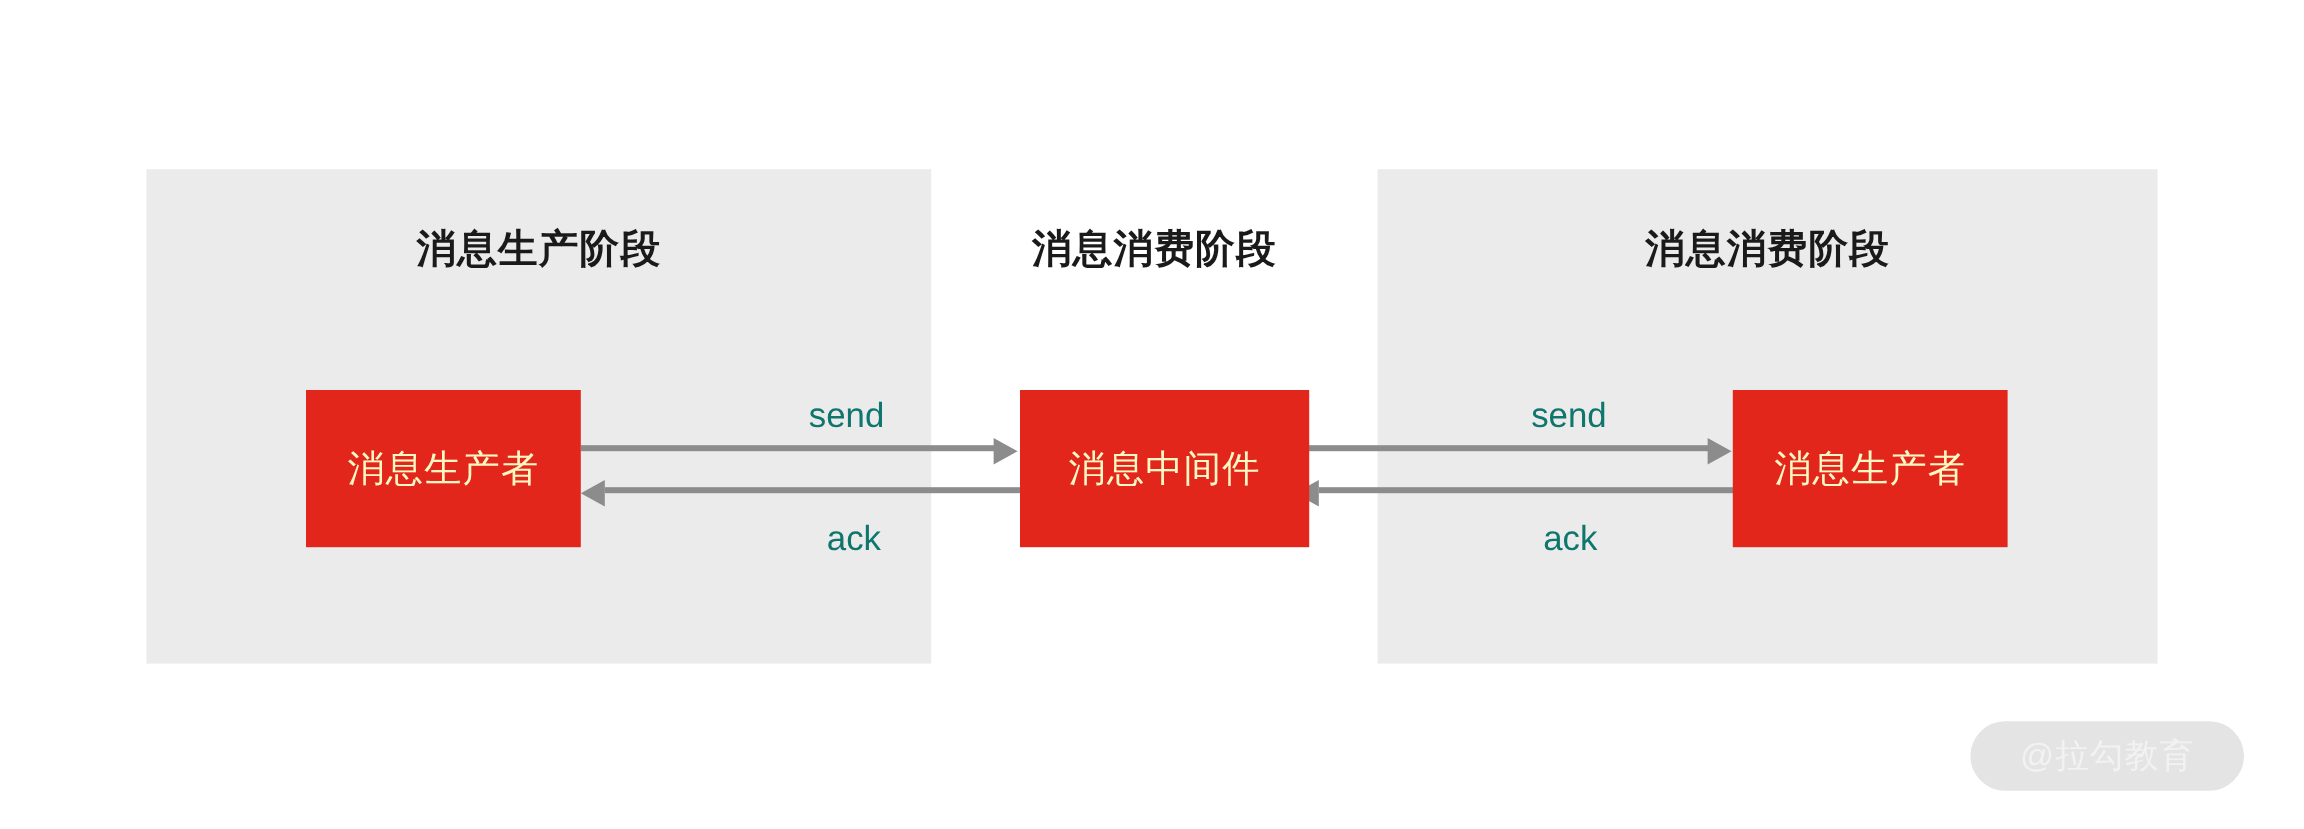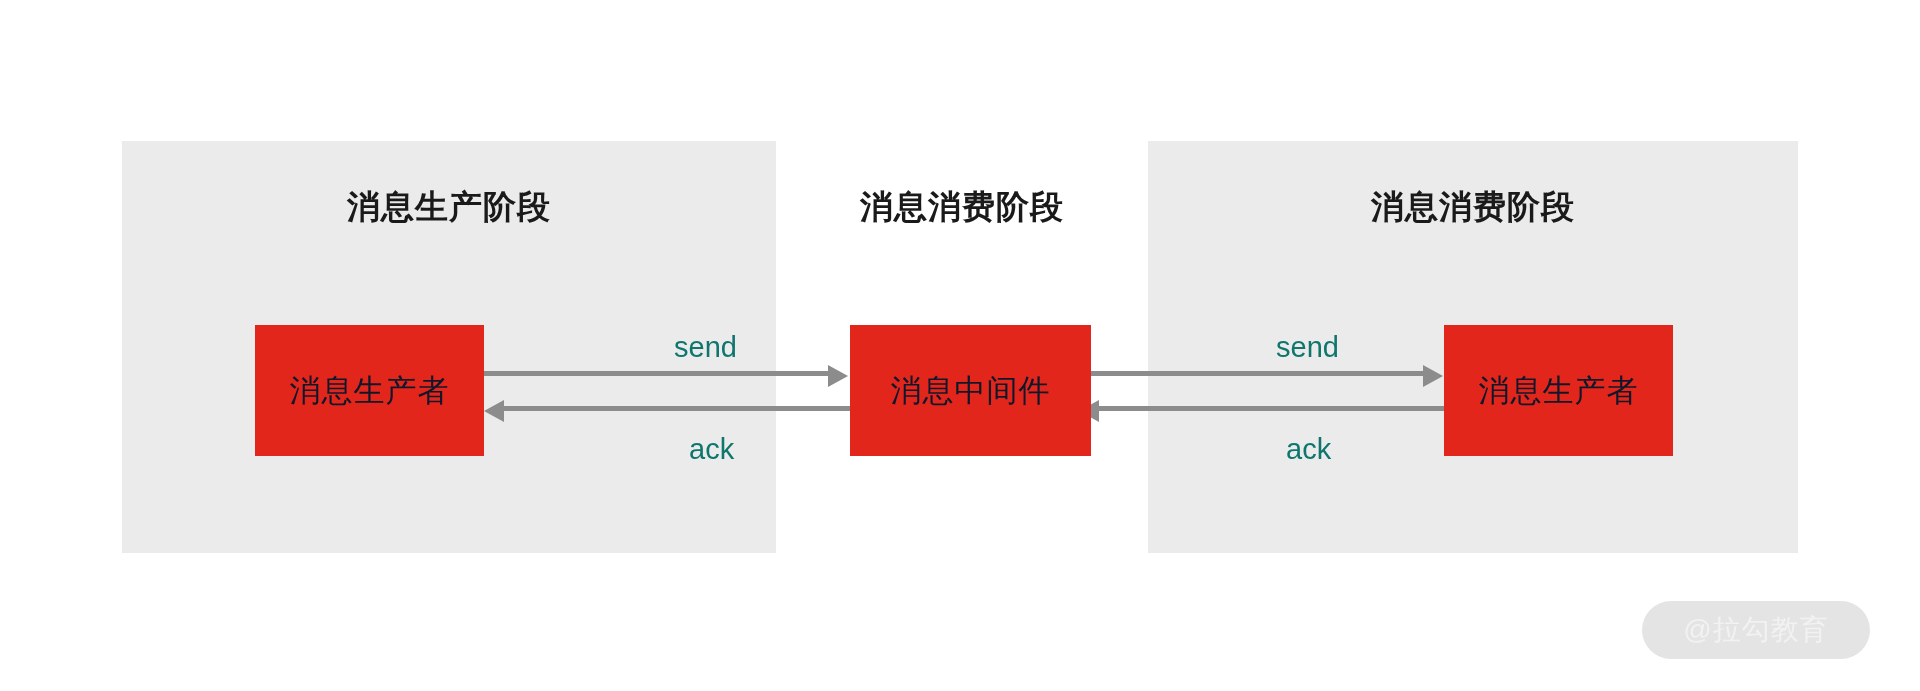--- a/index.html
+++ b/index.html
@@ -64,21 +64,21 @@
     color: #1a1a1a;
     letter-spacing: 1px;
     line-height: 40px;
     white-space: nowrap;
   }
 
   
   .node-box {
     position: absolute;
     background: #e3261c;
-    color: #0f172a;
+    color: #fef9c3;
     font-size: 31px;
     font-weight: normal;
     display: flex;
     align-items: center;
     justify-content: center;
     letter-spacing: 1px;
     white-space: nowrap;
     top: 325px;
     height: 131px;
   }

